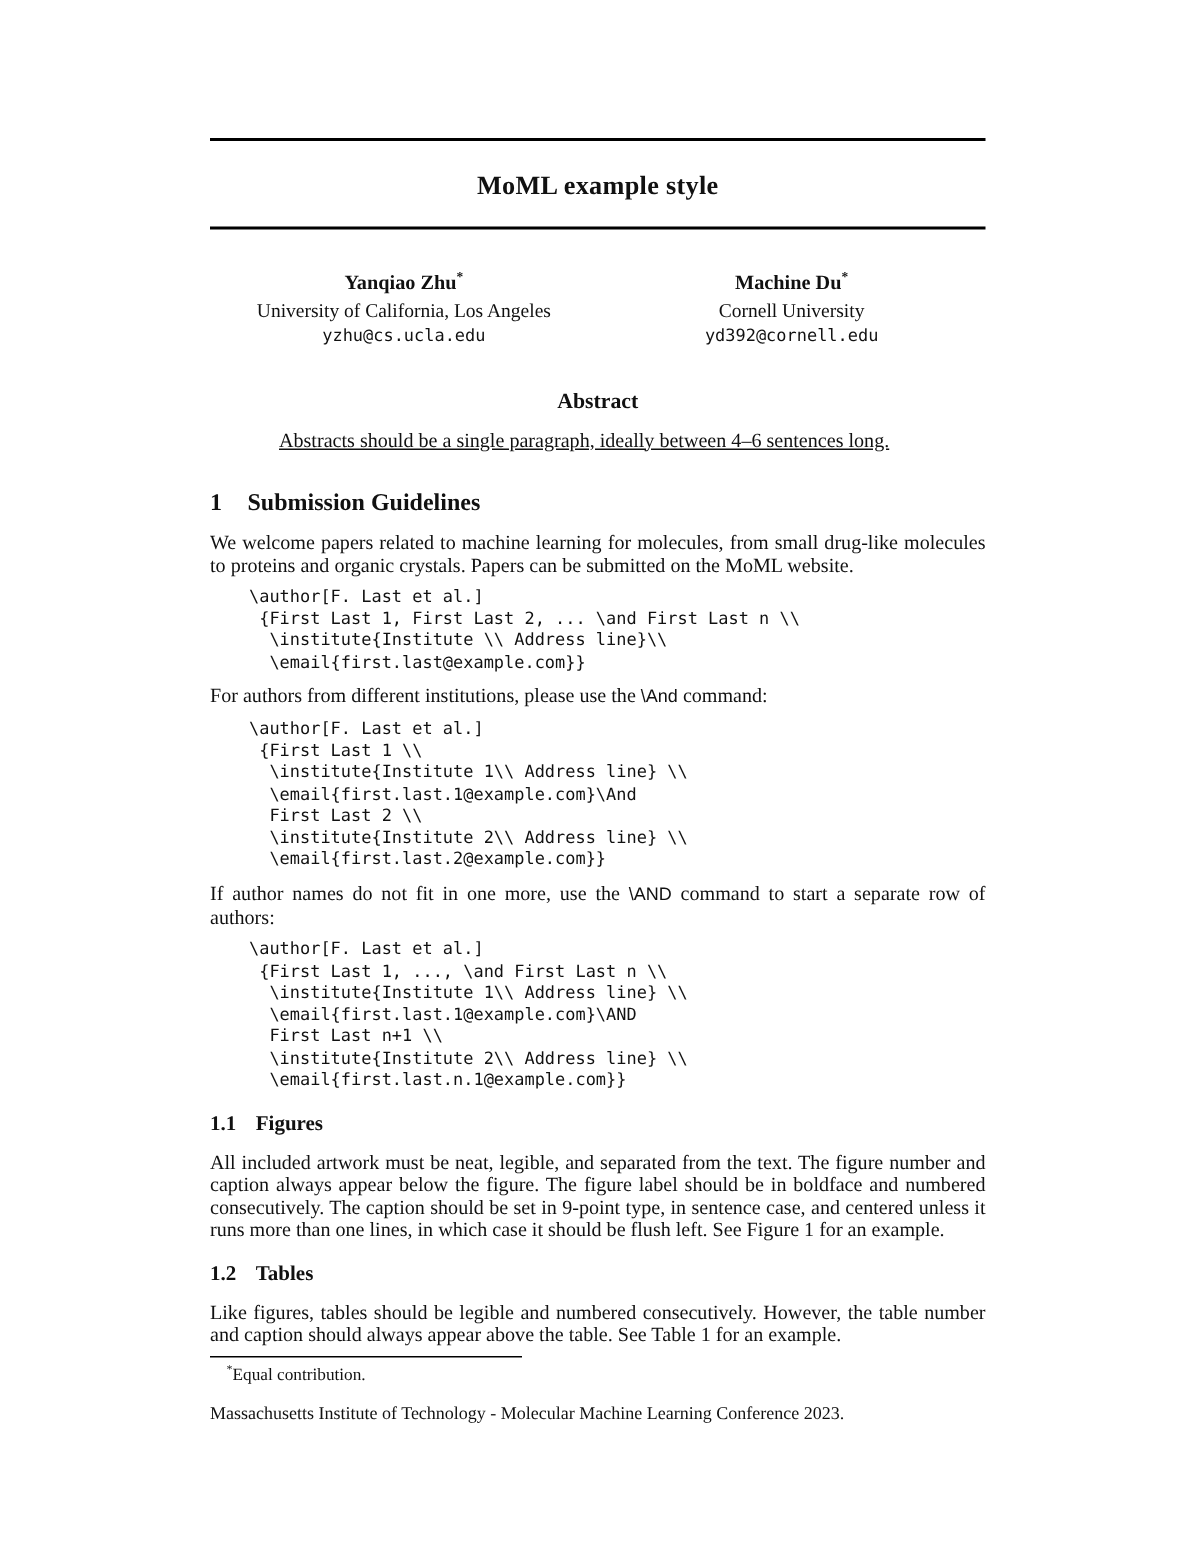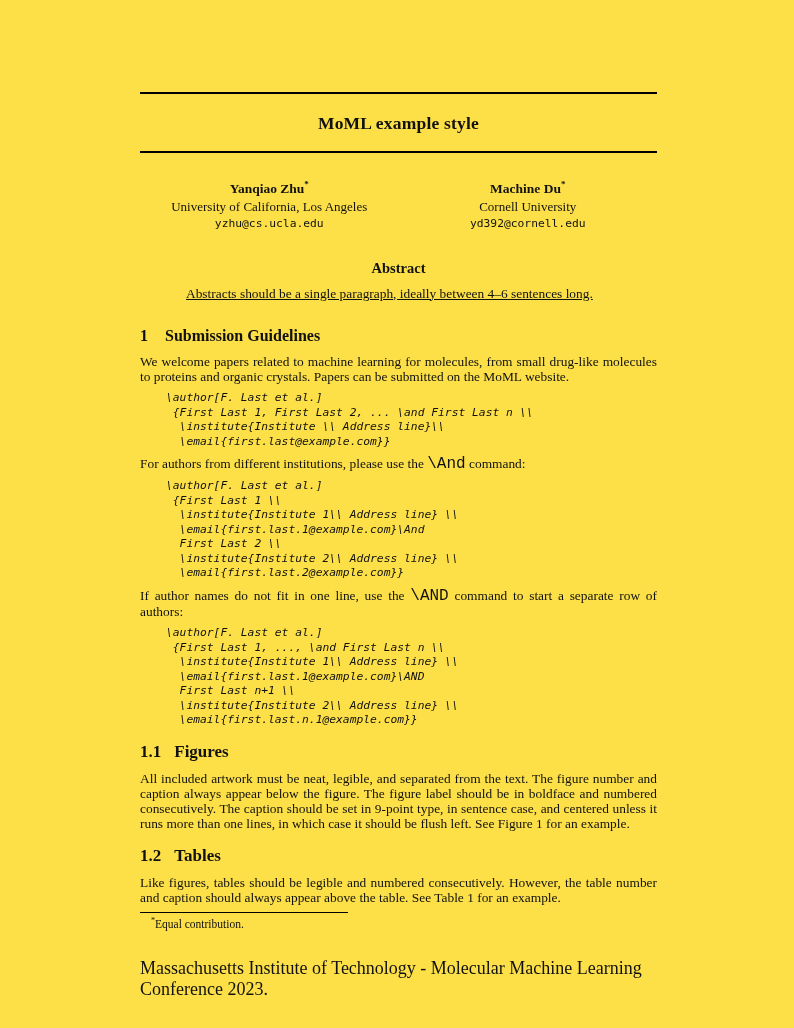--- a/index.html
+++ b/index.html
@@ -1,21 +1,21 @@
 <!DOCTYPE html>
 <html><head>
 <meta charset="utf-8">
 <style>
   * { box-sizing: border-box; margin: 0; padding: 0; }
   html, body { background: #e8e8e8; }
   .page {
     position: relative;
     width: 794px;
     height: 1028px;
-    background: #fde047;
+    background: #ffffff;
     font-family: "Liberation Serif", serif;
     color: #111111;
     overflow: hidden;
   }
   .content {
     position: absolute;
     left: 140px;
     top: 0;
     width: 517px;
     padding-top: 92px;
@@ -62,63 +62,62 @@
     text-align: justify;
     text-decoration: underline;
   }
   h2.section-heading {
     font-size: 16px;
     font-weight: bold;
     margin: 26px 0 9px 0;
   }
   h2.section-heading .sec-num { margin-right: 17px; }
   h3.subsection-heading {
-    font-size: 17px;
+    font-size: 14px;
     font-weight: bold;
     margin: 14px 0 9px 0;
   }
   h3.subsection-heading .sec-num { margin-right: 13px; }
   p.body {
     font-size: 13.4px;
     line-height: 15.2px;
     text-align: justify;
     margin: 7px 0 0 0;
   }
   pre.code {
     font-family: "DejaVu Sans Mono", monospace;
     font-size: 11.3px;
     line-height: 14.5px;
     margin: 7px 0 0 26px;
     white-space: pre;
-    font-style: italic;
   }
   .inline-code {
-    font-family: Liberation Mono, monospace;
-    font-size: 16px;
+    font-family: Liberation Sans, sans-serif;
+    font-size: 12px;
   }
   .footnote-block { margin-top: 7px; }
   .footnote-rule {
     border: 0;
     border-top: 1.2px solid #000;
     width: 208px;
     height: 0;
     margin-bottom: 3px;
   }
   .footnote-text {
     font-size: 11.5px;
     padding-left: 11px;
     font-family: Liberation Serif, serif;
   }
   .footnote-text sup { font-size: 8px; }
   .page-footer {
     position: absolute;
     left: 140px;
-    top: 958px;
+    top: 935px;
     width: 517px;
-    font-size: 18px;
+    font-size: 12px;
   }
 </style>
 </head>
 <body>
 
 <div class="page">
   <div class="content">
 
     <hr class="rule-thick">
     <h1 class="title">MoML example style</h1>
@@ -152,21 +151,21 @@
     <p class="body"><span>For authors from different institutions, please use the </span><span class="inline-code">\And</span><span> command:</span></p>
 
     <pre class="code">\author[F. Last et al.]
  {First Last 1 \\
   \institute{Institute 1\\ Address line} \\
   \email{first.last.1@example.com}\And
   First Last 2 \\
   \institute{Institute 2\\ Address line} \\
   \email{first.last.2@example.com}}</pre>
 
-    <p class="body"><span>If author names do not fit in one line, use the </span><span class="inline-code">\AND</span><span> command to start a separate row of authors:</span></p>
+    <p class="body"><span>If author names do not fit in one more, use the </span><span class="inline-code">\AND</span><span> command to start a separate row of authors:</span></p>
 
     <pre class="code">\author[F. Last et al.]
  {First Last 1, ..., \and First Last n \\
   \institute{Institute 1\\ Address line} \\
   \email{first.last.1@example.com}\AND
   First Last n+1 \\
   \institute{Institute 2\\ Address line} \\
   \email{first.last.n.1@example.com}}</pre>
 
     <h3 class="subsection-heading"><span class="sec-num">1.1</span><span>Figures</span></h3>

